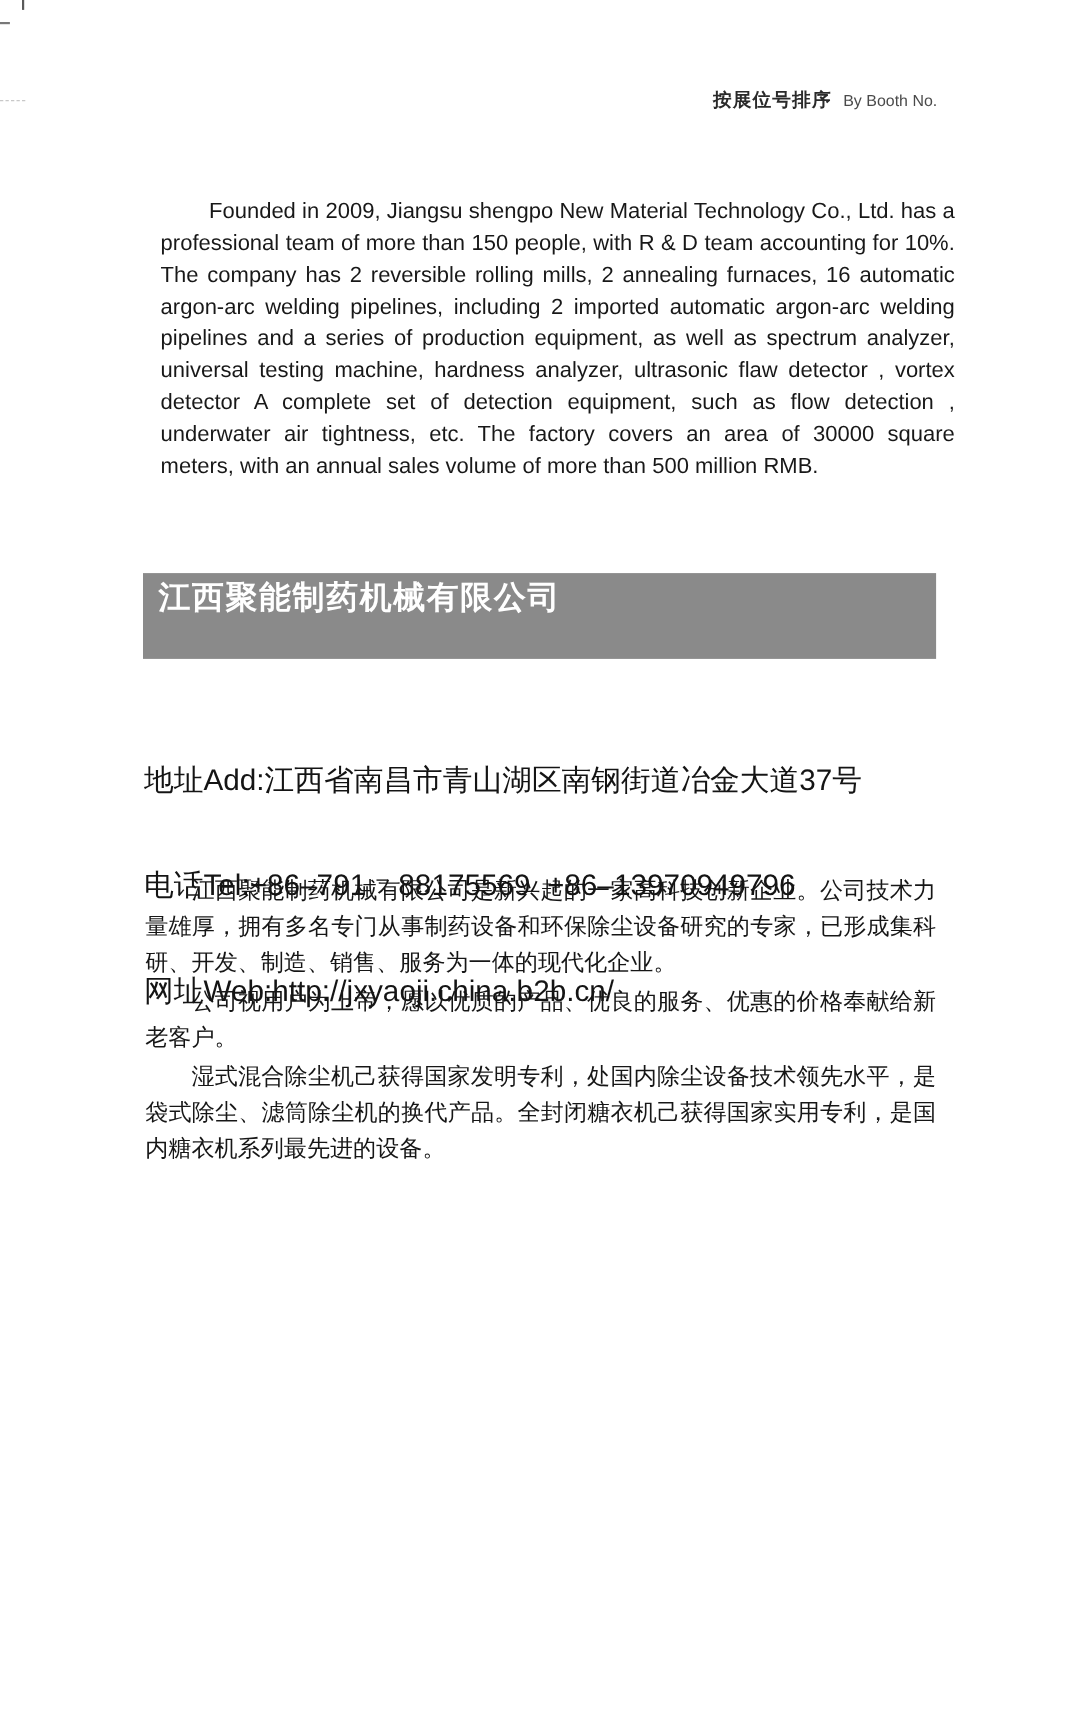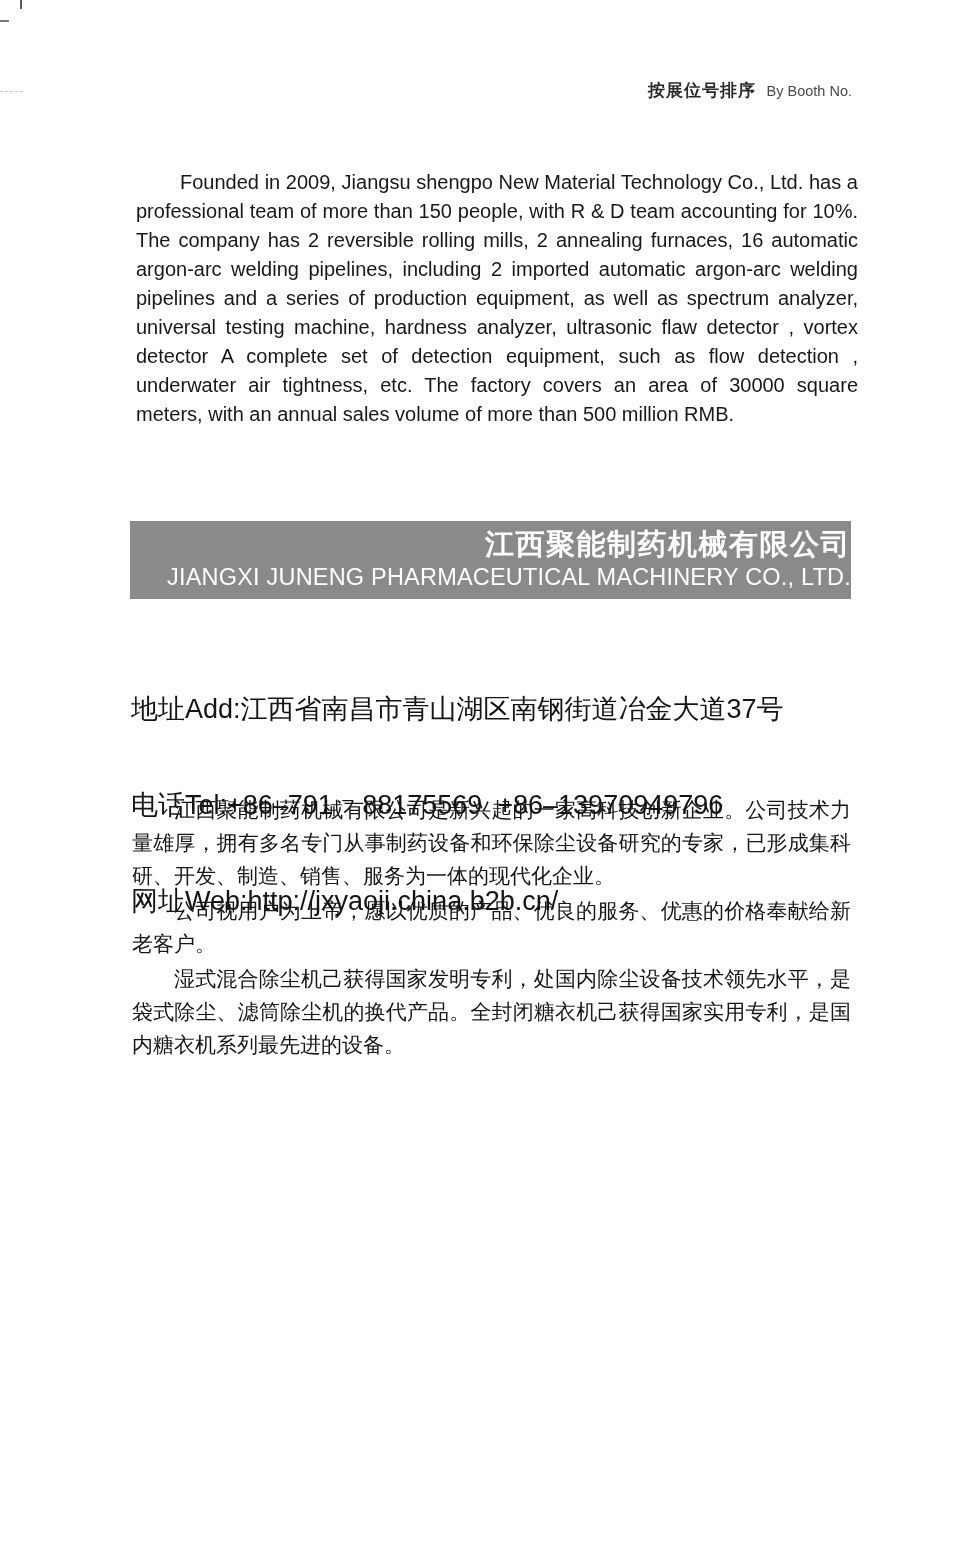--- a/index.html
+++ b/index.html
@@ -11,28 +11,28 @@
 
   
   .header { position:absolute; top:79px; right:128px; white-space:nowrap; }
   .hdr-zh { font-size:17px; font-weight:bold; color:#2a2a2a; letter-spacing:1px; }
   .hdr-en { font-size:14.5px; color:#4a4a4a; margin-left:6px; }
 
   
   .intro {
     position:absolute; left:130px; top:162px; width:722px;
     font-size:20px; line-height:29px; text-align:justify;
-    text-indent:44px; color:#181818; margin:6px;
+    text-indent:44px; color:#181818; margin:16px;
   }
 
   
   .banner {
     position:absolute; left:130px; top:521px; width:721px; height:78px;
     background:var(--banner-bg, #8a8a8a); color:#ffffff;
-    padding:5px 0 0 14px; box-sizing:border-box;text-align:right;
+    padding:5px 0 0 14px; box-sizing:border-box;
   }
   .banner-zh { font-size:29px; font-weight:bold; letter-spacing:1.5px; line-height:37px; }
   .banner-en { font-size:23.5px; line-height:29px; letter-spacing:0.2px; }
 
   
   .contacts {
     position:absolute; left:131px; top:629px;
     font-size:27px; line-height:32px; color:#141414; white-space:pre-wrap;
   }
 
@@ -76,21 +76,20 @@
 
   <div class="header">
     <span class="hdr-zh">按展位号排序</span>
     <span class="hdr-en">By Booth No.</span>
   </div>
 
   <p class="intro">Founded in 2009, Jiangsu shengpo New Material Technology Co., Ltd. has a professional team of more than 150 people, with R &amp; D team accounting for 10%. The company has 2 reversible rolling mills, 2 annealing furnaces, 16 automatic argon-arc welding pipelines, including 2 imported automatic argon-arc welding pipelines and a series of production equipment, as well as spectrum analyzer, universal testing machine, hardness analyzer, ultrasonic flaw detector , vortex detector A complete set of detection equipment, such as flow detection , underwater air tightness, etc. The factory covers an area of 30000 square meters, with an annual sales volume of more than 500 million RMB.</p>
 
   <div class="banner">
     <div class="banner-zh">江西聚能制药机械有限公司</div>
-    <div class="banner-en">JIANGXI JUNENG PHARMACEUTICAL MACHINERY CO., LTD.</div>
   </div>
 
   <div class="contacts">
     <div>地址Add:江西省南昌市青山湖区南钢街道冶金大道37号</div>
     <div>电话Tel:+86–791 ⁻ 88175569  +86–13970949796</div>
     <div>网址Web:http://jxyaoji.china.b2b.cn/</div>
   </div>
 
   <div class="profile">
     <p>江西聚能制药机械有限公司是新兴起的一家高科技创新企业。公司技术力量雄厚，拥有多名专门从事制药设备和环保除尘设备研究的专家，已形成集科研、开发、制造、销售、服务为一体的现代化企业。</p>

